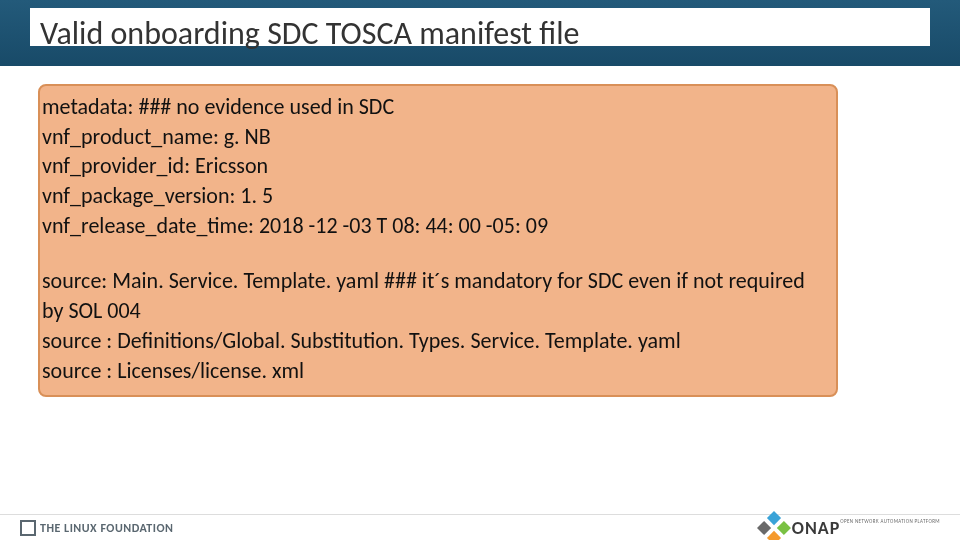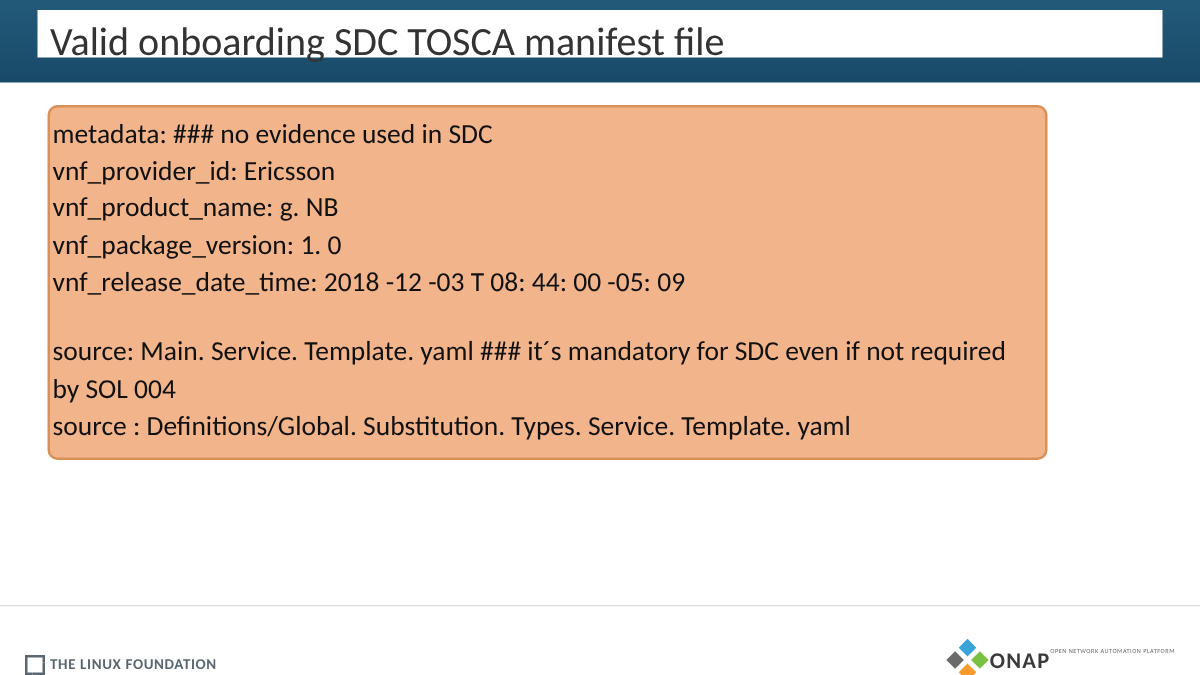--- a/index.html
+++ b/index.html
@@ -44,25 +44,25 @@
     line-height: 1.35;
     color: #111111;
   }
   .content-box p { margin: 0; }
   .spacer { height: 26px; }
   .footer {
     position: absolute;
     left: 0;
     right: 0;
     bottom: 0;
-    height: 56px;
+    height: 26px;
     border-top: 1px solid #dddddd;
     display: flex;
     justify-content: space-between;
-    align-items: flex-end;
+    align-items: center;
     padding: 0 20px;
   }
   .lf-logo {
     display: flex;
     align-items: center;
     gap: 4px;
   }
   .lf-mark {
     width: 16px;
     height: 16px;
@@ -125,27 +125,28 @@
 </style>
 </head>
 <body>
 
 <div class="title-bar">
   <div class="title-text">Valid onboarding  SDC TOSCA manifest file</div>
 </div>
 
 <div class="content-box">
   <p>metadata: ### no evidence used in SDC</p>
+  <p>vnf_product_name: g. NB</p>
   <p>vnf_provider_id: Ericsson</p>
-  <p>vnf_product_name: g. NB</p>
-  <p>vnf_package_version: 1. 0</p>
+  <p>vnf_package_version: 1. 5</p>
   <p>vnf_release_date_time: 2018 -12 -03 T 08: 44: 00 -05: 09</p>
   <div class="spacer"></div>
   <p>source: Main. Service. Template. yaml    ### it´s mandatory for SDC  even if not required by SOL 004</p>
   <p>source : Definitions/Global. Substitution. Types. Service. Template. yaml</p>
+  <p>source : Licenses/license. xml</p>
 </div>
 
 <div class="footer">
   <div class="lf-logo">
     <div class="lf-mark"></div>
     <span class="lf-text">THE LINUX FOUNDATION</span>
   </div>
   <div class="onap-logo">
     <div class="onap-mark">
       <span class="q1"></span>

